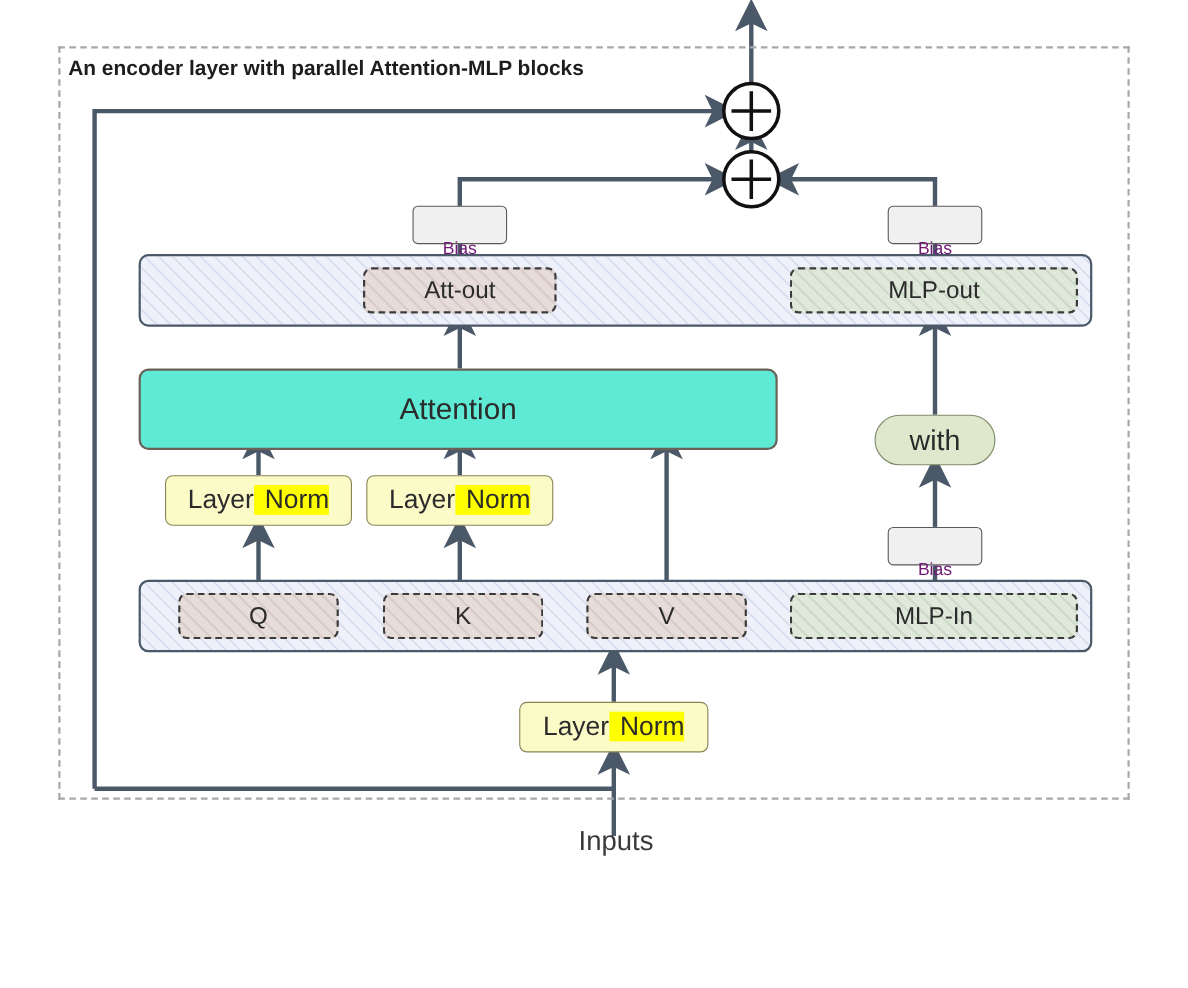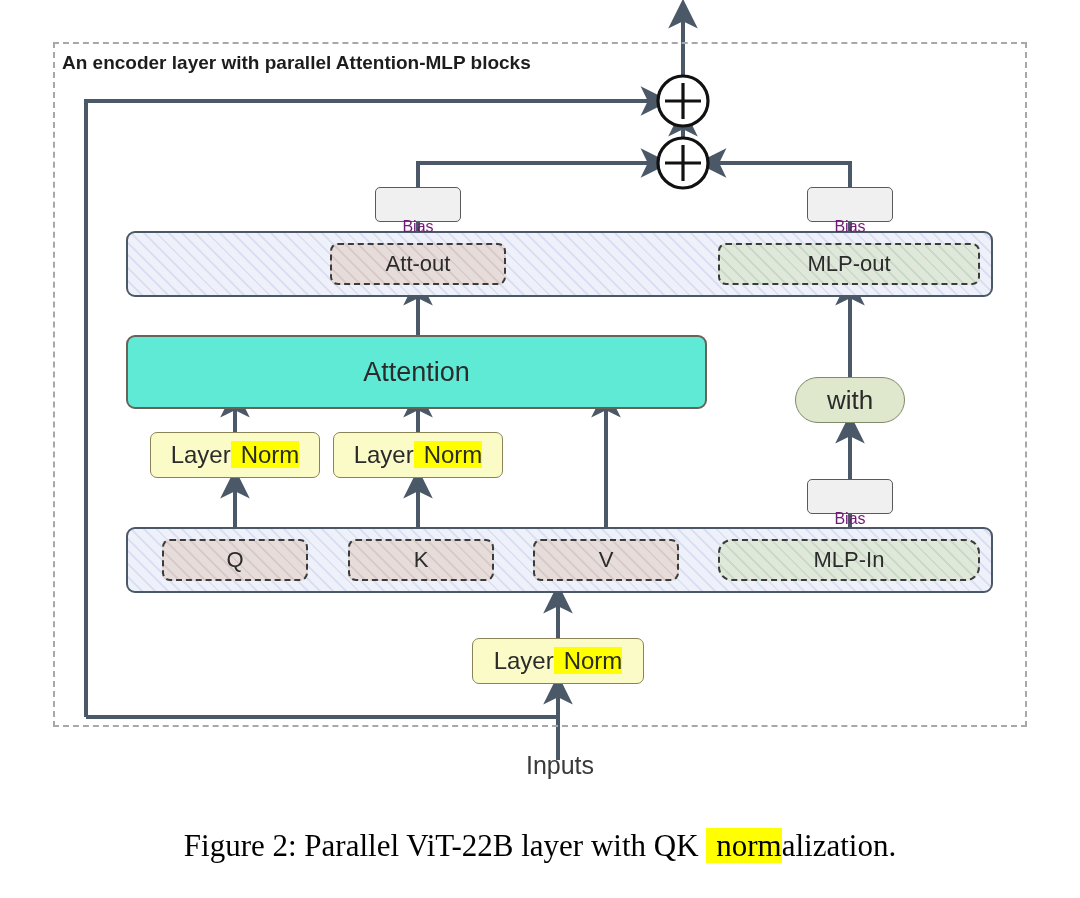--- a/index.html
+++ b/index.html
@@ -30,21 +30,21 @@
   .sub .lbl{font-size:22px;color:#2b2b2b;}
   .hatch-pink{background:#e6dcda;
       background-image:repeating-linear-gradient(45deg,rgba(170,140,140,.22) 0 2px,rgba(0,0,0,0) 2px 9px);}
   .hatch-green{background:#dfe8da;
       background-image:repeating-linear-gradient(45deg,rgba(130,170,130,.22) 0 2px,rgba(0,0,0,0) 2px 9px);}
   #att-out{left:330px;top:243px;width:176px;height:42px;}
   #mlp-out{left:718px;top:243px;width:262px;height:42px;}
   #q-box{left:162px;top:539px;width:146px;height:42px;}
   #k-box{left:348px;top:539px;width:146px;height:42px;}
   #v-box{left:533px;top:539px;width:146px;height:42px;}
-  #mlp-in{left:718px;top:539px;width:262px;height:42px;border-radius:14px;}
+  #mlp-in{left:718px;top:539px;width:262px;height:42px;}
 
   
   .bias{border:1.6px solid #5a5a5a;border-radius:5px;background:#f0f0f0;}
   .bias .lbl{font-size:16px;color:#701a75;margin-top:45px;}
   #bias-att{left:375px;top:187px;width:86px;height:35px;}
   #bias-mlp{left:807px;top:187px;width:86px;height:35px;}
   #bias-mlpin{left:807px;top:479px;width:86px;height:35px;}
 
   
   .ln{border:1.8px solid #8a8358;border-radius:7px;background:#fbfbc8;}
@@ -179,15 +179,14 @@
     <span class="lbl">V</span>
   </div>
   <div class="node sub hatch-green" id="mlp-in">
     <span class="lbl">MLP-In</span>
   </div>
 
   <div class="node" id="inputs-label">
     <span class="lbl">Inputs</span>
   </div>
 
-  <div id="caption"><span>Figure 2: Parallel ViT-22B layer with QK </span><span class="hl">norm</span><span>alization.</span></div>
 
 </div>
 
 </body></html>

